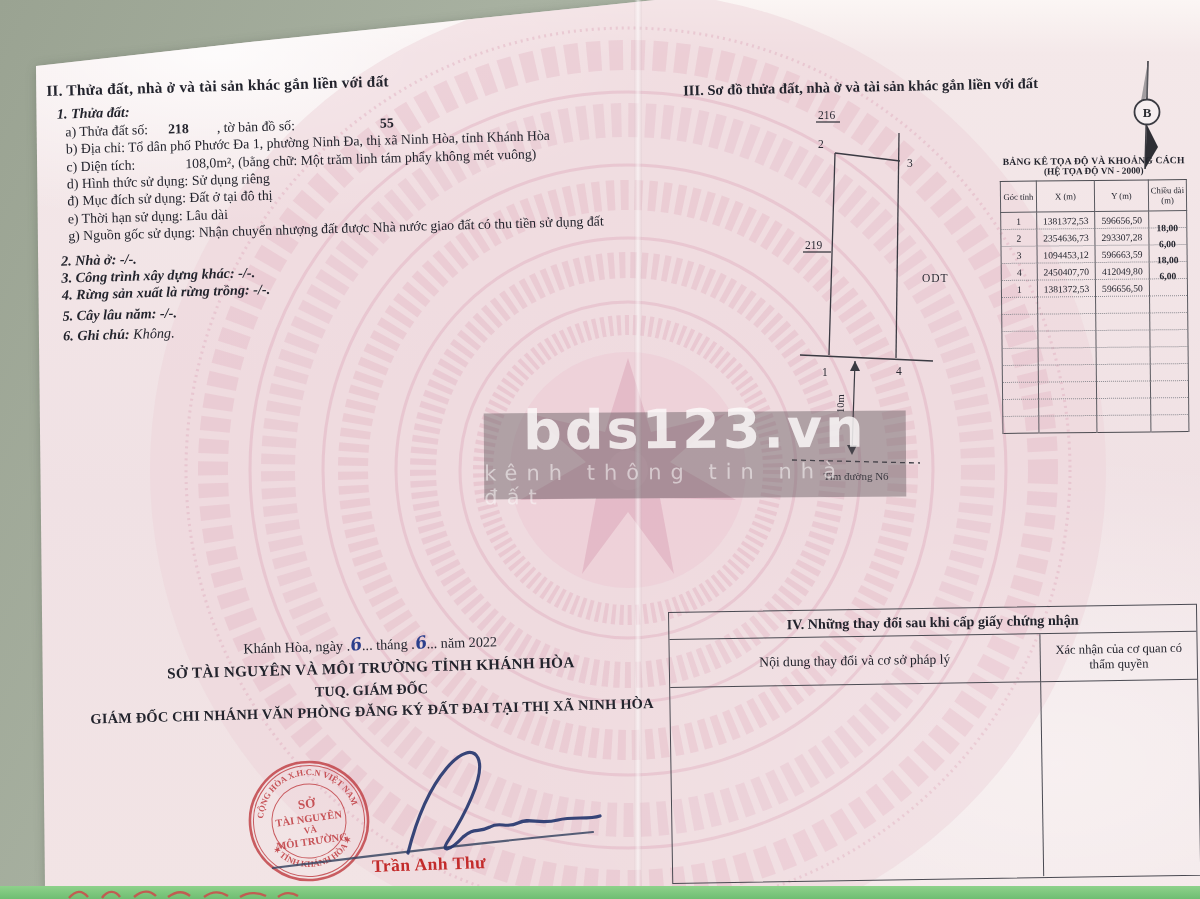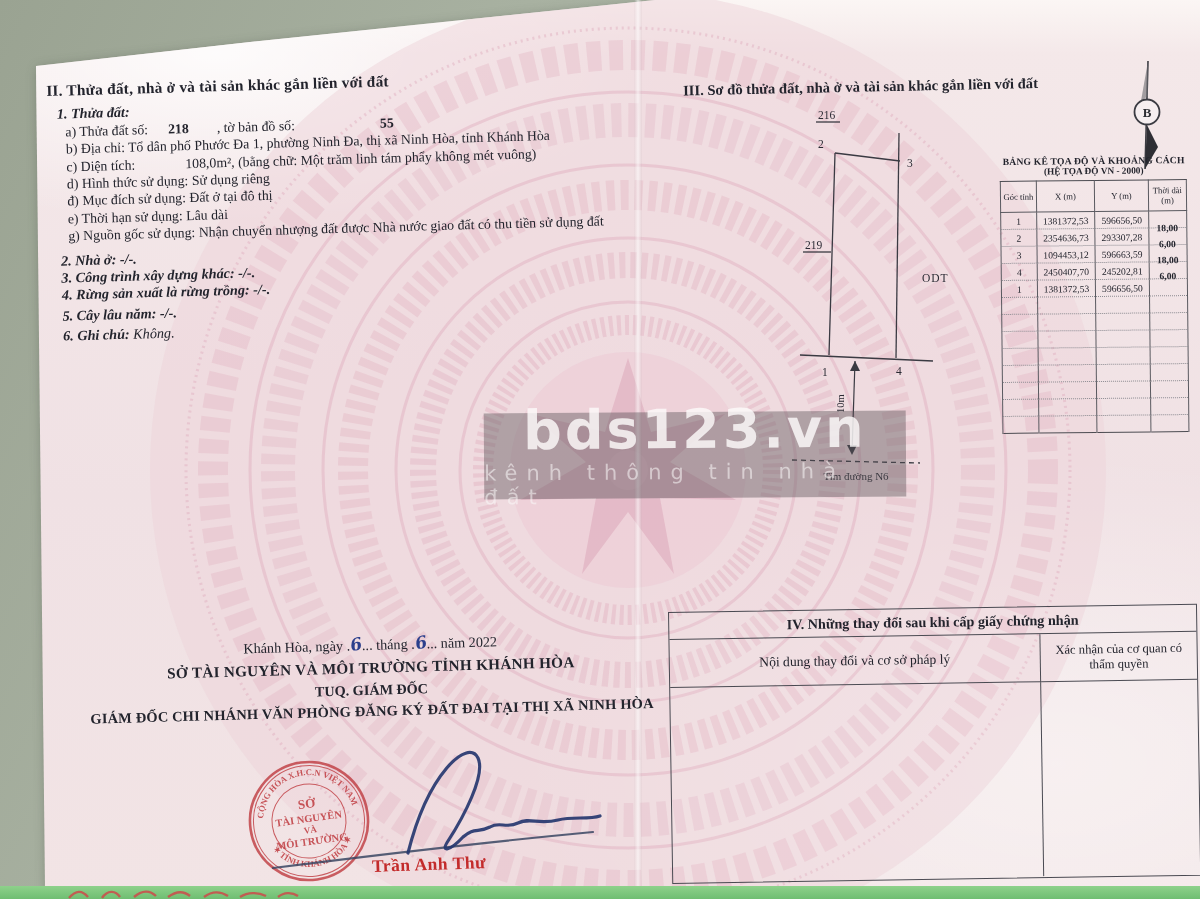--- a/index.html
+++ b/index.html
@@ -191,21 +191,21 @@
           <col style="width:36px">
           <col style="width:58px">
           <col style="width:54px">
           <col style="width:38px">
         </colgroup>
       <tbody>
           <tr class="outer-top">
         <th>Góc tỉnh</th>
         <th>X (m)</th>
         <th>Y (m)</th>
-        <th>Thời dài (m)</th>
+        <th>Chiều dài (m)</th>
       </tr>
       <tr>
             <td>1</td>
             <td>1381372,53</td>
             <td>596656,50</td>
             <td></td>
           </tr>
       <tr>
             <td>2</td>
             <td>2354636,73</td>
@@ -214,21 +214,21 @@
           </tr>
       <tr>
             <td>3</td>
             <td>1094453,12</td>
             <td>596663,59</td>
             <td></td>
           </tr>
       <tr>
             <td>4</td>
             <td>2450407,70</td>
-            <td>245202,81</td>
+            <td>412049,80</td>
             <td></td>
           </tr>
       <tr>
             <td>1</td>
             <td>1381372,53</td>
             <td>596656,50</td>
             <td></td>
           </tr>
       <tr>
             <td></td>

